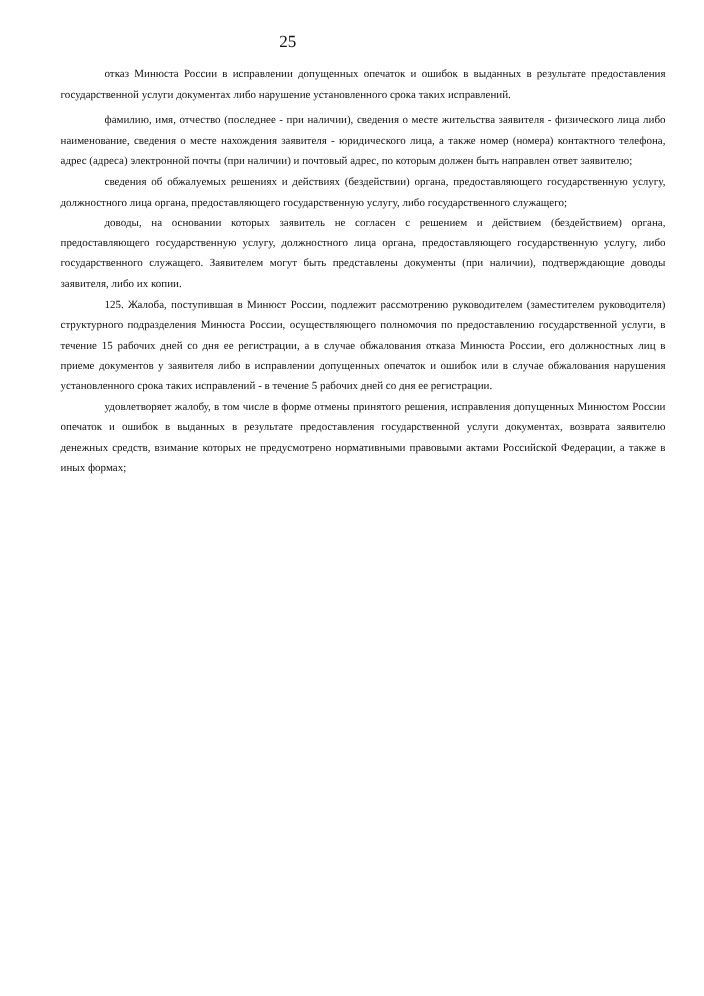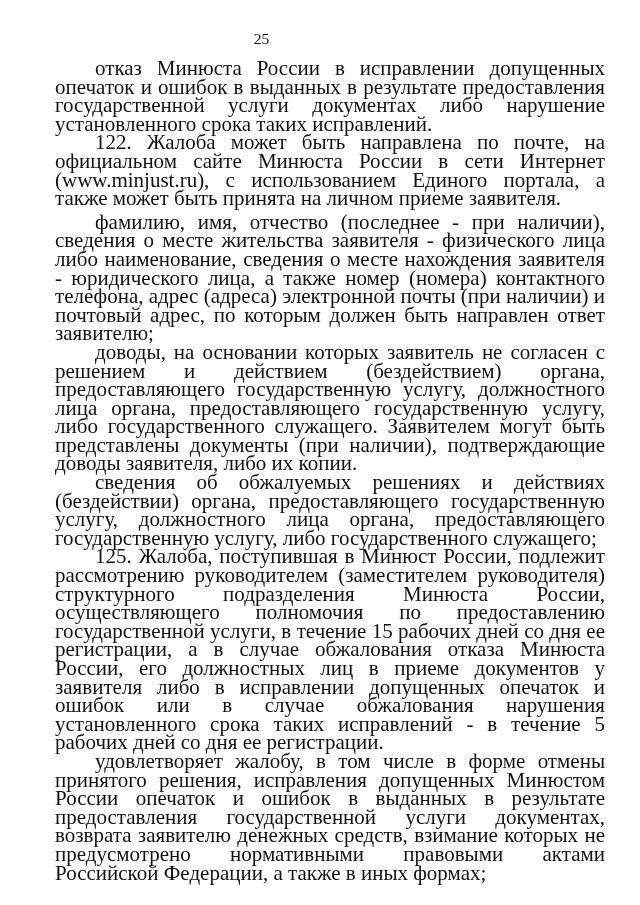--- a/index.html
+++ b/index.html
@@ -22,39 +22,38 @@
     width: 523px;
     text-align: center;
     font-size: 15.5px;
     line-height: 18px;
   }
   .content {
     position: absolute;
     top: 59px;
     left: 55px;
     width: 550px;
-    font-size: 21px;
+    font-size: 10px;
     line-height: 18.6px;
   }
   .para {
     margin: 0;
     text-indent: 40px;
     text-align: justify;
     text-align-last: left;
   }
   .para.gap-before {
     margin-top: 5px;
   }
 </style>
 </head>
 <body>
 
 <div class="page-number">25</div>
 
 <div class="content">
   <p class="para">отказ Минюста России в исправлении допущенных опечаток и ошибок в выданных в результате предоставления государственной услуги документах либо нарушение установленного срока таких исправлений.</p>
-  <p class="para">122. Жалоба может быть направлена по почте, на официальном сайте Минюста России в сети Интернет (www.minjust.ru), с использованием Единого портала, а также может быть принята на личном приеме заявителя.</p>
   <p class="para gap-before">фамилию, имя, отчество (последнее - при наличии), сведения о месте жительства заявителя - физического лица либо наименование, сведения о месте нахождения заявителя - юридического лица, а также номер (номера) контактного телефона, адрес (адреса) электронной почты (при наличии) и почтовый адрес, по которым должен быть направлен ответ заявителю;</p>
+  <p class="para">сведения об обжалуемых решениях и действиях (бездействии) органа, предоставляющего государственную услугу, должностного лица органа, предоставляющего государственную услугу, либо государственного служащего;</p>
   <p class="para">доводы, на основании которых заявитель не согласен с решением и действием (бездействием) органа, предоставляющего государственную услугу, должностного лица органа, предоставляющего государственную услугу, либо государственного служащего. Заявителем могут быть представлены документы (при наличии), подтверждающие доводы заявителя, либо их копии.</p>
-  <p class="para">сведения об обжалуемых решениях и действиях (бездействии) органа, предоставляющего государственную услугу, должностного лица органа, предоставляющего государственную услугу, либо государственного служащего;</p>
   <p class="para">125. Жалоба, поступившая в Минюст России, подлежит рассмотрению руководителем (заместителем руководителя) структурного подразделения Минюста России, осуществляющего полномочия по предоставлению государственной услуги, в течение 15 рабочих дней со дня ее регистрации, а в случае обжалования отказа Минюста России, его должностных лиц в приеме документов у заявителя либо в исправлении допущенных опечаток и ошибок или в случае обжалования нарушения установленного срока таких исправлений - в течение 5 рабочих дней со дня ее регистрации.</p>
   <p class="para">удовлетворяет жалобу, в том числе в форме отмены принятого решения, исправления допущенных Минюстом России опечаток и ошибок в выданных в результате предоставления государственной услуги документах, возврата заявителю денежных средств, взимание которых не предусмотрено нормативными правовыми актами Российской Федерации, а также в иных формах;</p>
 </div>
 
 </body></html>

